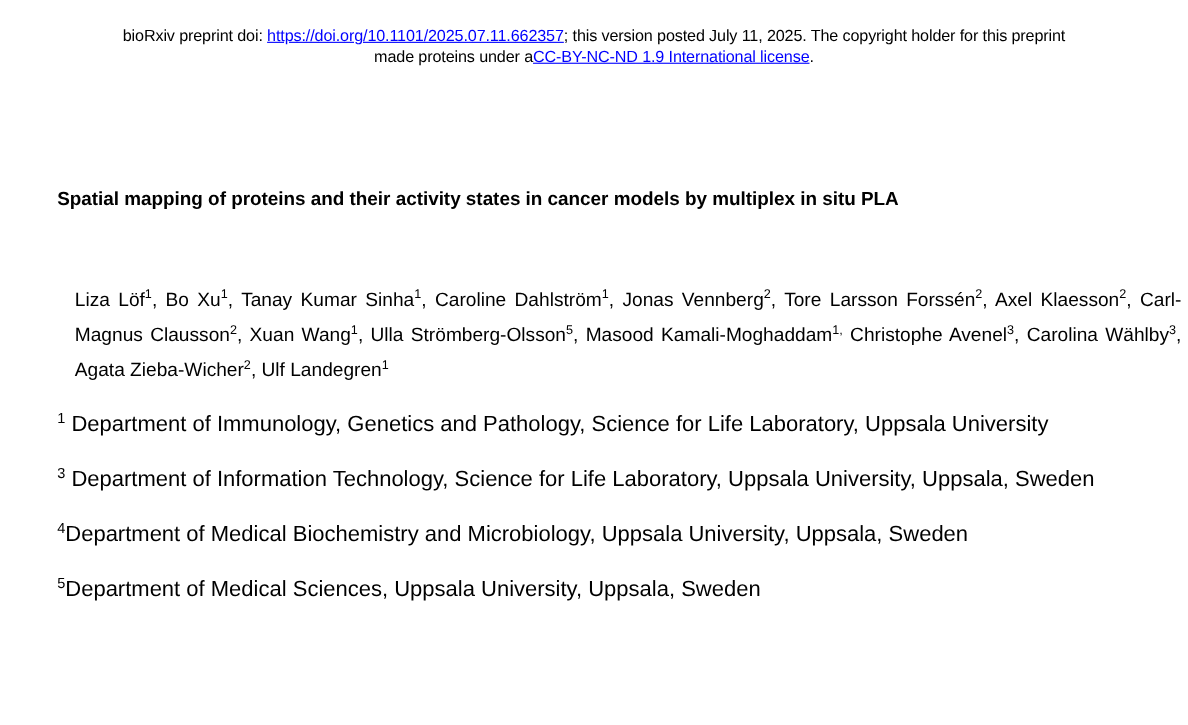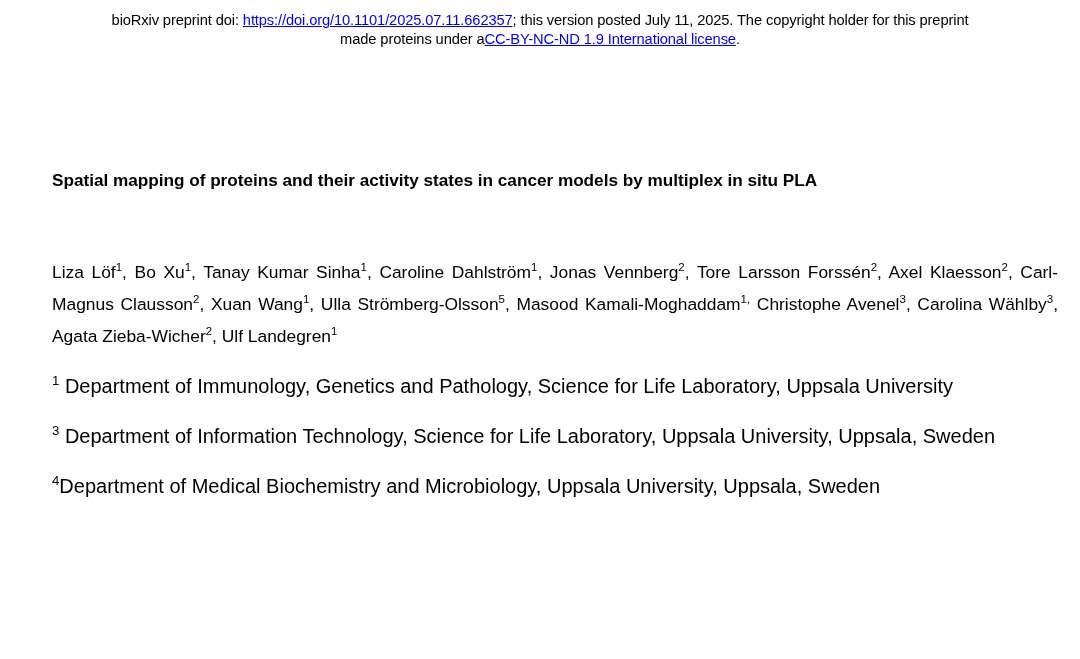--- a/index.html
+++ b/index.html
@@ -11,21 +11,21 @@
     height: 659px;
     background: #ffffff;
     font-family: "Liberation Sans", sans-serif;
     color: #000000;
     overflow: hidden;
   }
 
   
   .banner {
     width: 1080px;
-    padding-top: 11px;
+    padding-top: 24px;
     text-align: center;
     font-family: "Liberation Sans", sans-serif;
     font-stretch: condensed;
     font-size: 14.7px;
     line-height: 18.6px;
     color: #000000;
     letter-spacing: -0.12px;
   }
   .banner .line {
     display: block;
@@ -54,21 +54,21 @@
     font-size: 17.2px;
     font-weight: bold;
     line-height: 24px;
     letter-spacing: -0.02px;
     color: #000000;
   }
 
   .authors {
     position: absolute;
     top: 257px;
-    left: 0;
+    left: 16px;
     width: 1006px;
     font-size: 17.4px;
     line-height: 31.8px;
     text-align: justify;
     text-align-last: left;
     color: #000000;
   }
 
   .affils {
     position: absolute;
@@ -105,15 +105,16 @@
 <div class="article">
 
   <div class="title">Spatial mapping of proteins and their activity states in cancer models by multiplex in situ PLA</div>
 
   <div class="authors"><span><span>Liza Löf</span><sup>1</sup><span>, </span></span><span><span>Bo Xu</span><sup>1</sup><span>, </span></span><span><span>Tanay Kumar Sinha</span><sup>1</sup><span>, </span></span><span><span>Caroline Dahlström</span><sup>1</sup><span>, </span></span><span><span>Jonas Vennberg</span><sup>2</sup><span>, </span></span><span><span>Tore Larsson Forssén</span><sup>2</sup><span>, </span></span><span><span>Axel Klaesson</span><sup>2</sup><span>, </span></span><span><span>Carl-Magnus Clausson</span><sup>2</sup><span>, </span></span><span><span>Xuan Wang</span><sup>1</sup><span>, </span></span><span><span>Ulla Strömberg-Olsson</span><sup>5</sup><span>, </span></span><span><span>Masood Kamali-Moghaddam</span><sup>1,</sup><span> </span></span><span><span>Christophe Avenel</span><sup>3</sup><span>, </span></span><span><span>Carolina Wählby</span><sup>3</sup><span>, </span></span><span><span>Agata Zieba-Wicher</span><sup>2</sup><span>, </span></span><span><span>Ulf Landegren</span><sup>1</sup></span></div>
 
   <div class="affils">
       <div class="affil"><sup>1</sup><span> Department of Immunology, Genetics and Pathology, Science for Life Laboratory, Uppsala University</span></div>
       <div class="affil"><sup>3</sup><span> Department of Information Technology, Science for Life Laboratory, Uppsala University, Uppsala, Sweden</span></div>
       <div class="affil"><sup>4</sup><span>Department of Medical Biochemistry and Microbiology, Uppsala University, Uppsala, Sweden</span></div>
+      <div class="affil"><sup>5</sup><span>Department of Medical Sciences, Uppsala University, Uppsala, Sweden</span></div>
     </div>
 
 </div>
 
 </body></html>

